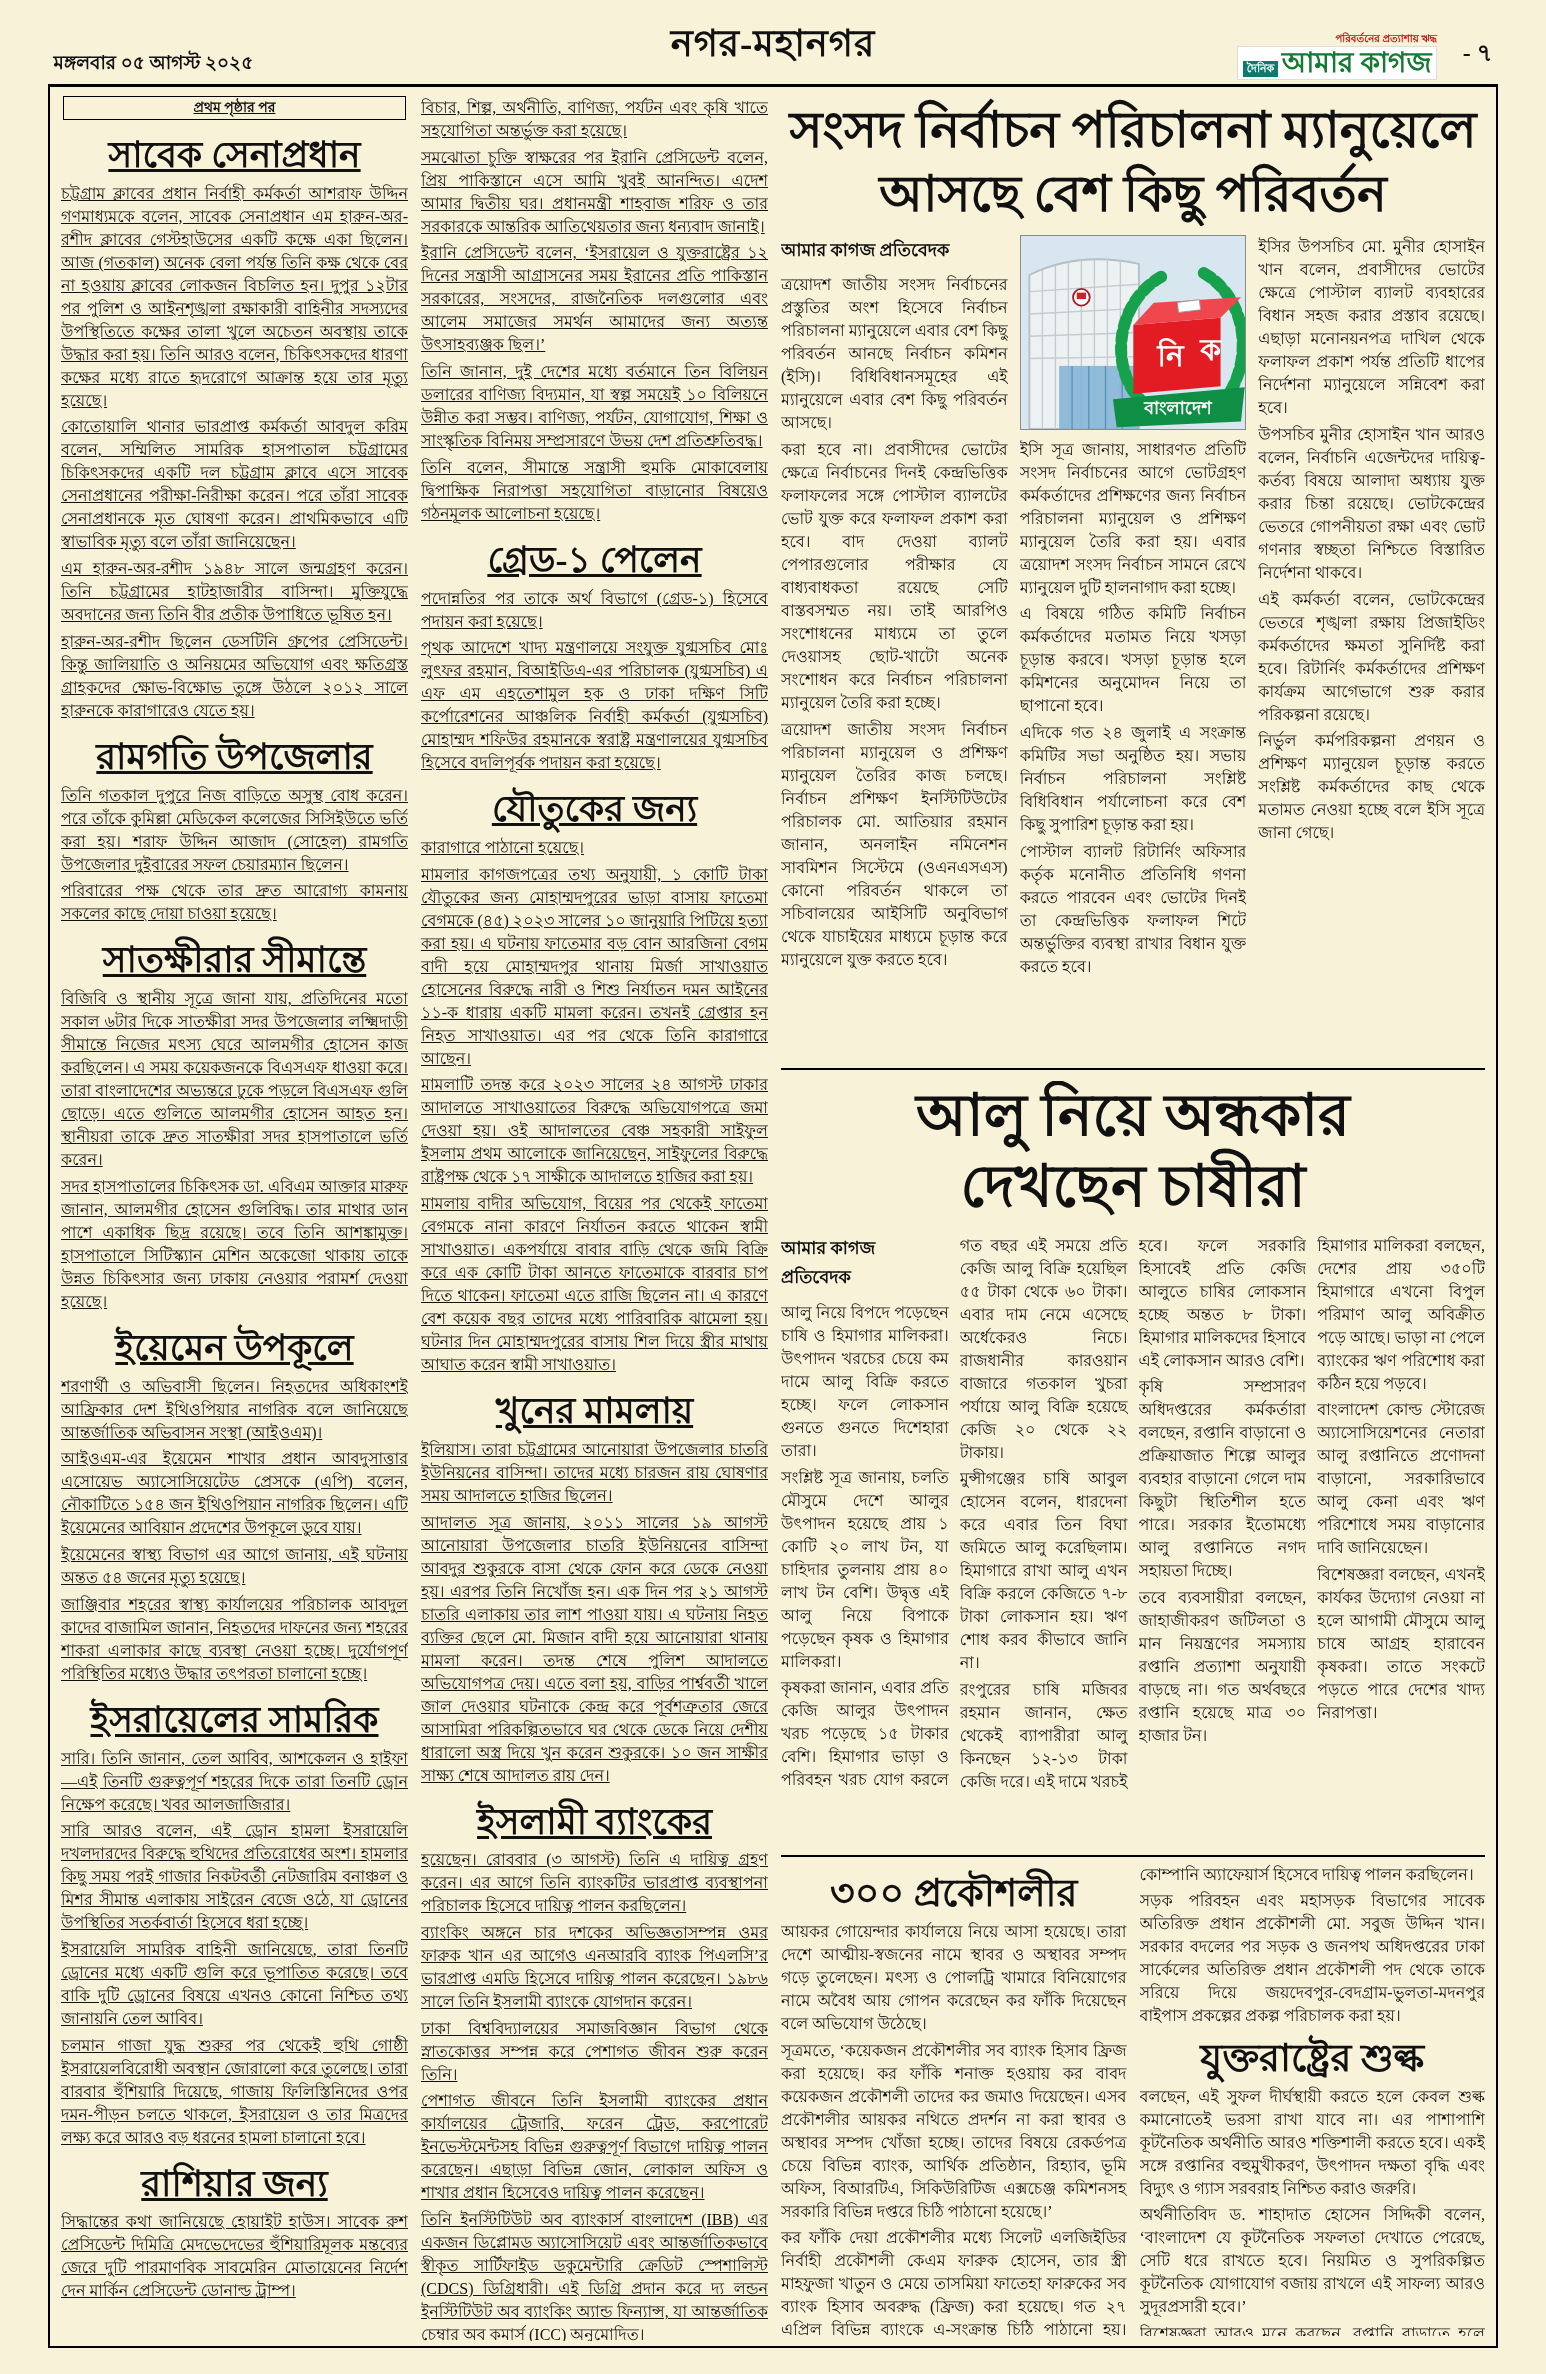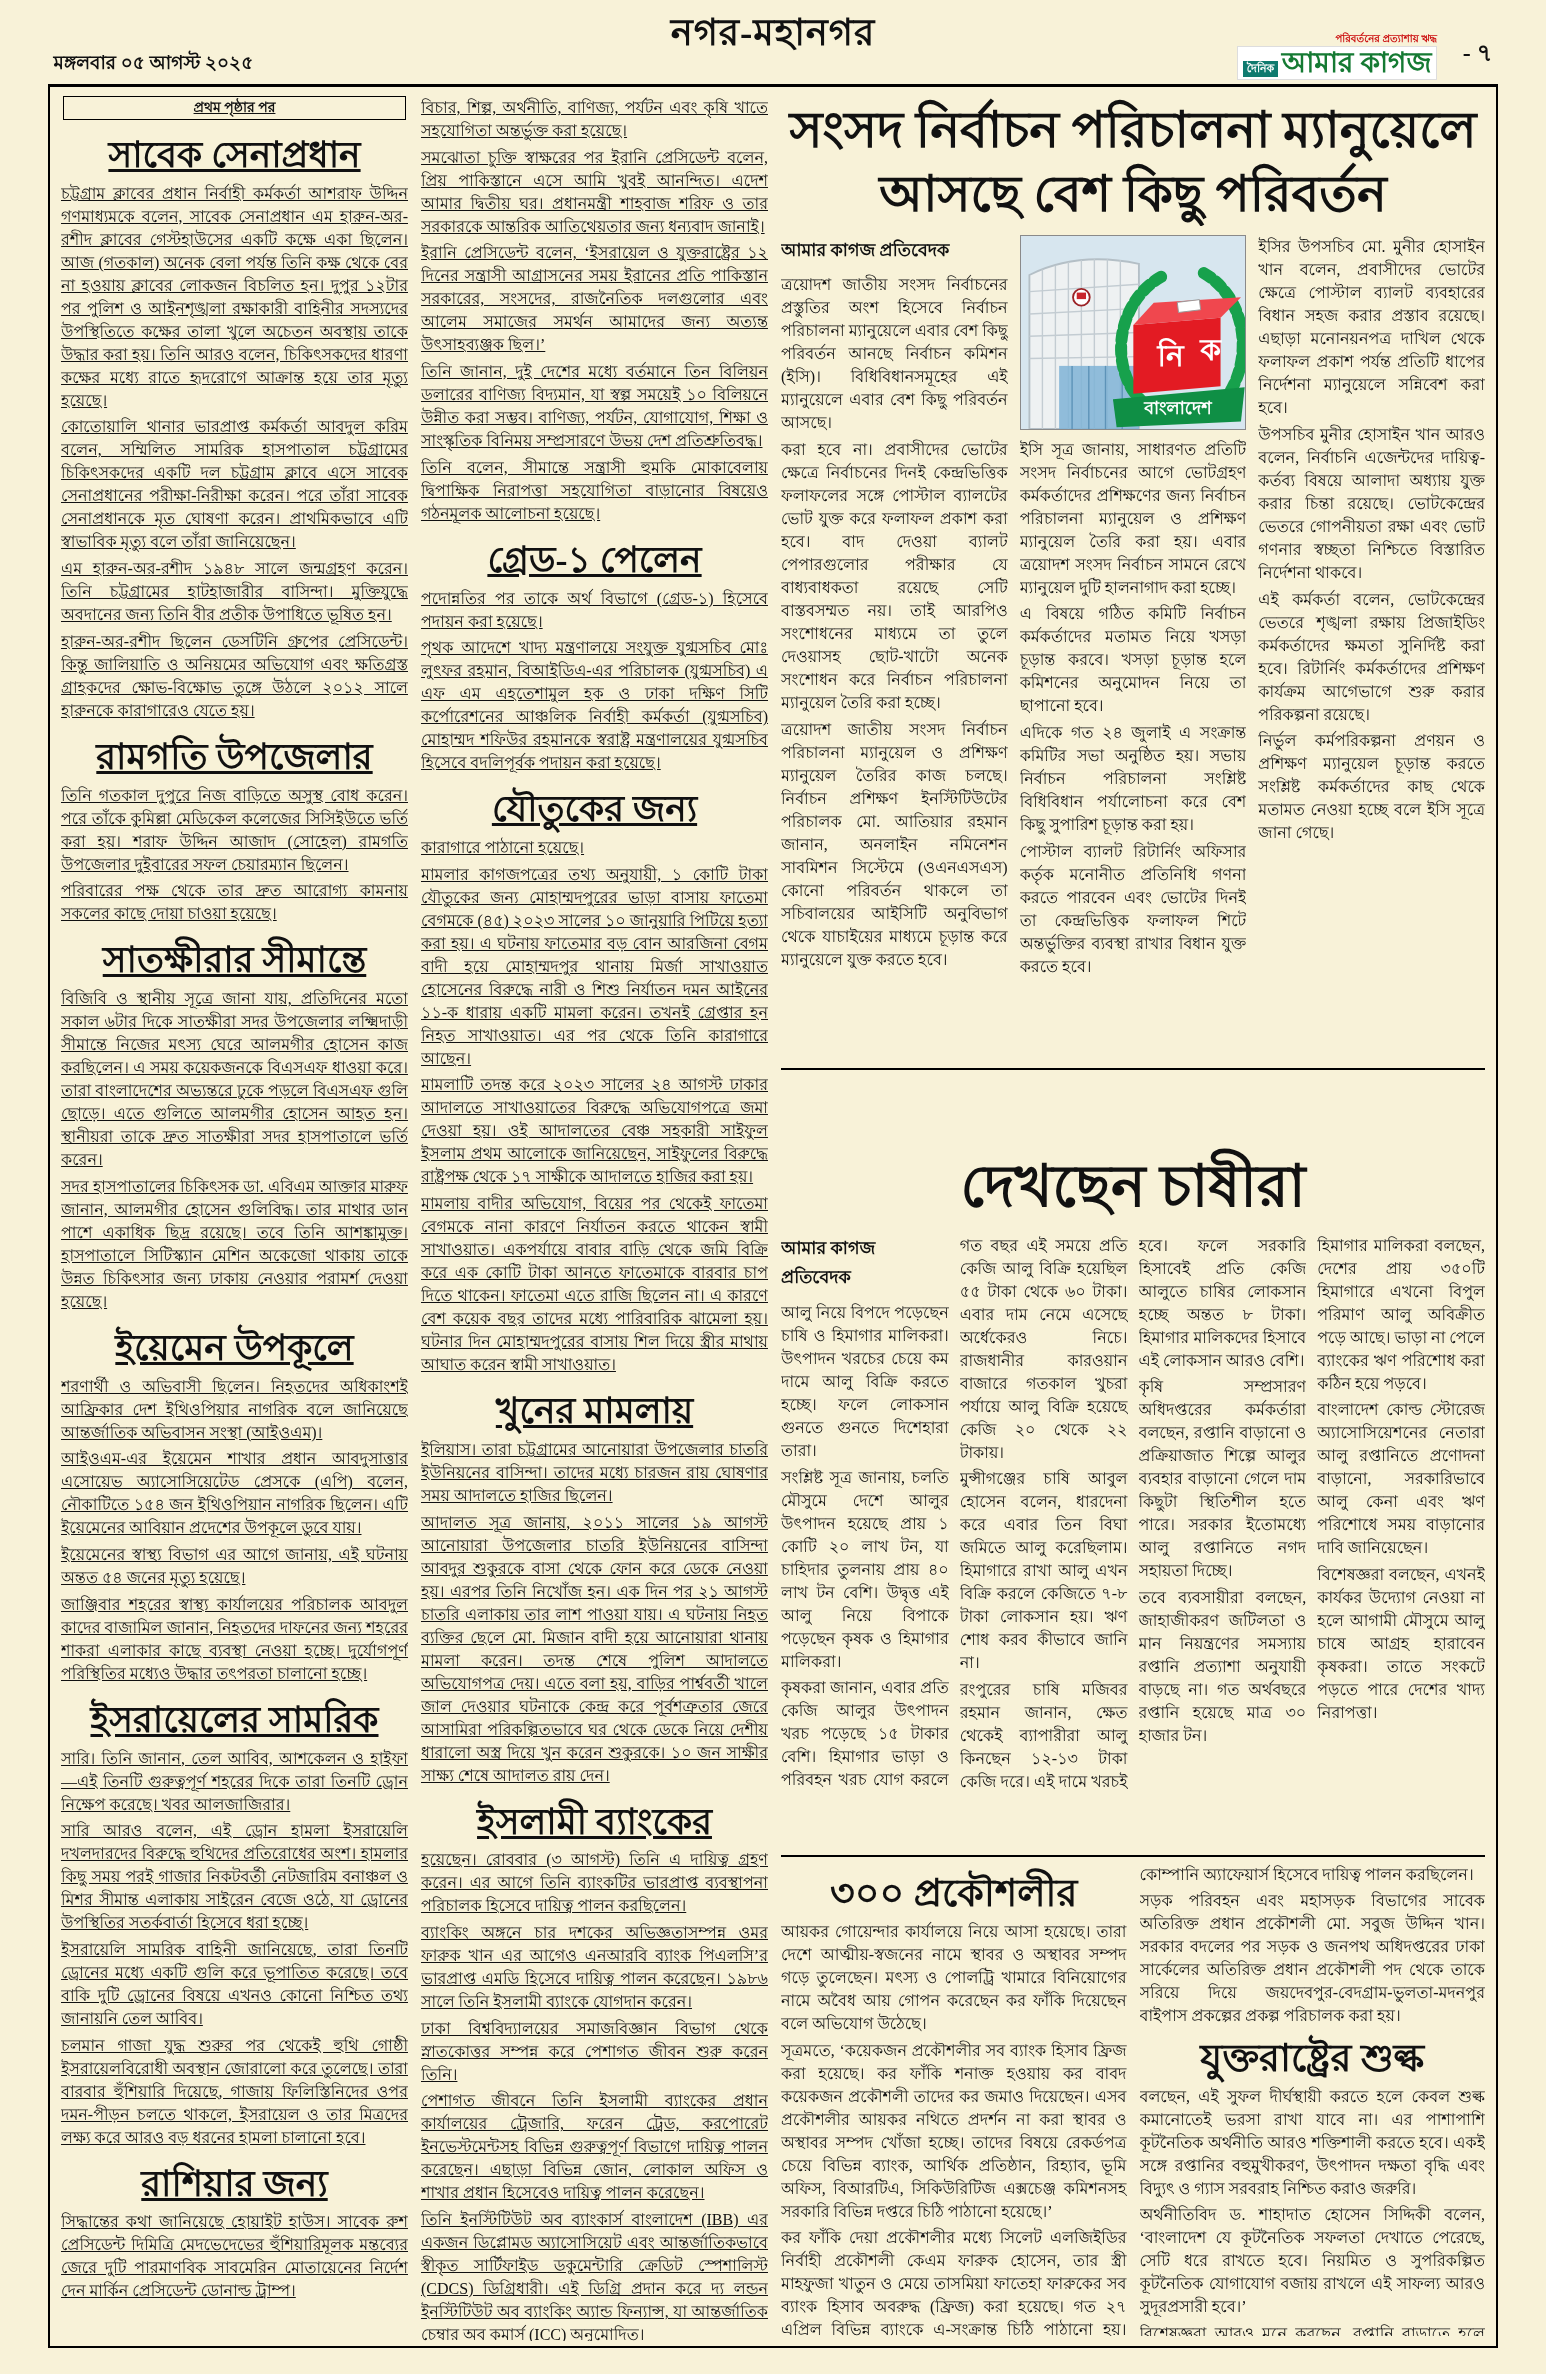--- a/index.html
+++ b/index.html
@@ -10,21 +10,21 @@
     overflow:hidden;position:relative;
   }
   
   .masthead{
     height:52px;margin:28px 48px 0 48px;position:relative;
     display:flex;align-items:flex-end;justify-content:space-between;
     border-bottom:1.9px solid #000;padding:0 5.6px 3.7px 5.6px;
   }
   .m-date{font-size:18.6px;font-weight:bold;}
   .m-section{
-    position:absolute;left:0;right:0;text-align:center;bottom:18px;
+    position:absolute;left:0;right:0;text-align:center;bottom:7px;
     font-size:37px;font-weight:bold;letter-spacing:0.9px;
   }
   .m-logo{display:flex;align-items:flex-start;gap:22px;z-index:2;background:#f8f2d8;}
   .m-logo-box{display:flex;flex-direction:column;align-items:flex-end;line-height:1;}
   .m-tagline{color:#cc1111;font-size:10.2px;font-weight:bold;margin-bottom:1.9px;}
   .m-brandrow{display:flex;align-items:flex-end;gap:3.7px;background:#fff;padding:1.9px 4.6px;border:0.9px solid #ddd;}
   .m-daily{background:#0e7a6e;color:#fff;font-size:11px;font-weight:bold;padding:2.8px 3.7px;}
   .m-name{color:#157a33;font-size:28px;font-weight:bold;}
   .m-page{font-size:24px;font-weight:bold;margin-left:3.7px;}
   
@@ -215,21 +215,21 @@
               <p>উপসচিব মুনীর হোসাইন খান আরও বলেন, নির্বাচনি এজেন্টদের দায়িত্ব-কর্তব্য বিষয়ে আলাদা অধ্যায় যুক্ত করার চিন্তা রয়েছে। ভোটকেন্দ্রের ভেতরে গোপনীয়তা রক্ষা এবং ভোট গণনার স্বচ্ছতা নিশ্চিতে বিস্তারিত নির্দেশনা থাকবে।</p>
               <p>এই কর্মকর্তা বলেন, ভোটকেন্দ্রের ভেতরে শৃঙ্খলা রক্ষায় প্রিজাইডিং কর্মকর্তাদের ক্ষমতা সুনির্দিষ্ট করা হবে। রিটার্নিং কর্মকর্তাদের প্রশিক্ষণ কার্যক্রম আগেভাগে শুরু করার পরিকল্পনা রয়েছে।</p>
               <p>নির্ভুল কর্মপরিকল্পনা প্রণয়ন ও প্রশিক্ষণ ম্যানুয়েল চূড়ান্ত করতে সংশ্লিষ্ট কর্মকর্তাদের কাছ থেকে মতামত নেওয়া হচ্ছে বলে ইসি সূত্রে জানা গেছে।</p>
             </div>
         </div>
       </div>
     </div>
 
     <div class="article-b">
       <h1 class="b-headline">
-        <br>
+        <span>আলু নিয়ে অন্ধকার</span><br>
         <span>দেখছেন চাষীরা</span>
       </h1>
       <div class="b-body">
         <div class="b-col">
           <div class="byline">আমার কাগজ প্রতিবেদক</div>
           <div>
               <p>আলু নিয়ে বিপদে পড়েছেন চাষি ও হিমাগার মালিকরা। উৎপাদন খরচের চেয়ে কম দামে আলু বিক্রি করতে হচ্ছে। ফলে লোকসান গুনতে গুনতে দিশেহারা তারা।</p>
               <p>সংশ্লিষ্ট সূত্র জানায়, চলতি মৌসুমে দেশে আলুর উৎপাদন হয়েছে প্রায় ১ কোটি ২০ লাখ টন, যা চাহিদার তুলনায় প্রায় ৪০ লাখ টন বেশি। উদ্বৃত্ত এই আলু নিয়ে বিপাকে পড়েছেন কৃষক ও হিমাগার মালিকরা।</p>
               <p>কৃষকরা জানান, এবার প্রতি কেজি আলুর উৎপাদন খরচ পড়েছে ১৫ টাকার বেশি। হিমাগার ভাড়া ও পরিবহন খরচ যোগ করলে তা দাঁড়ায় ২৬ টাকায়। অথচ বাজারে বিক্রি হচ্ছে ১৮-১৯ টাকায়।</p>
             </div>

